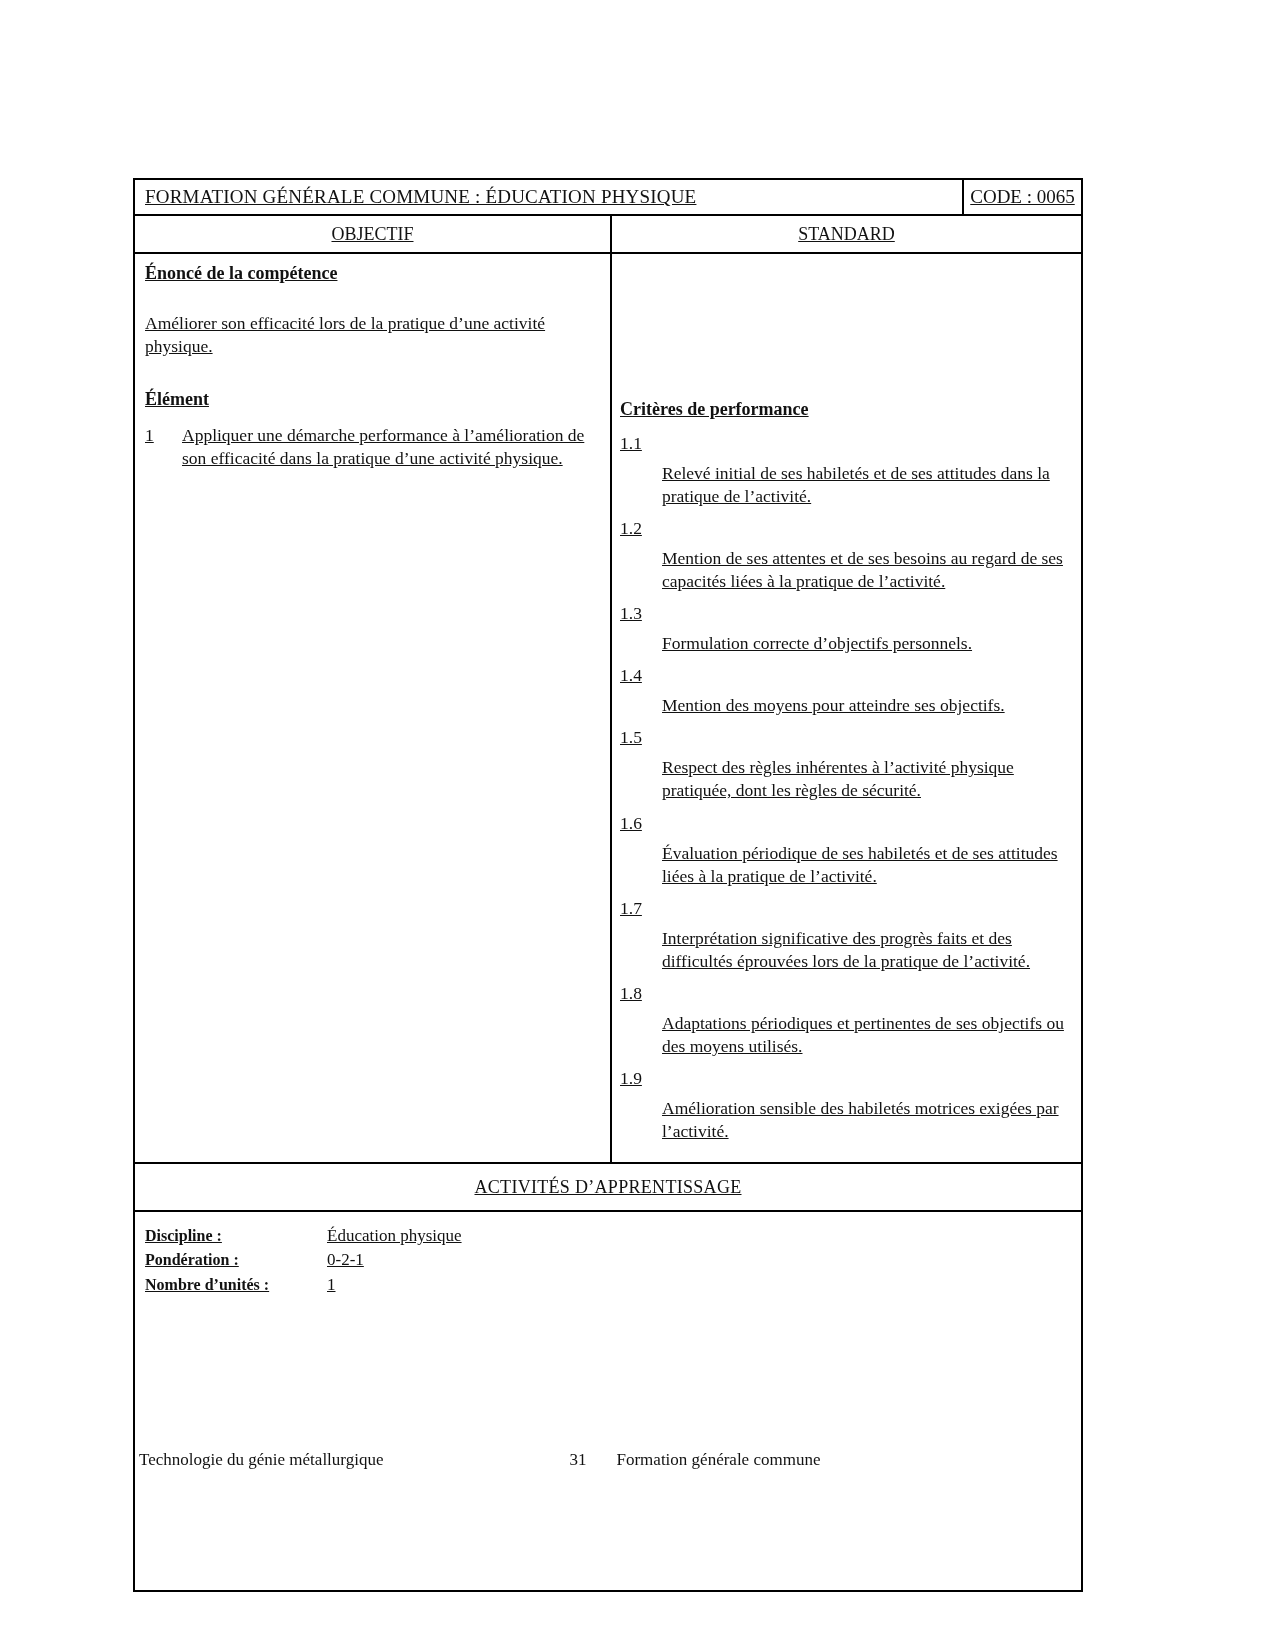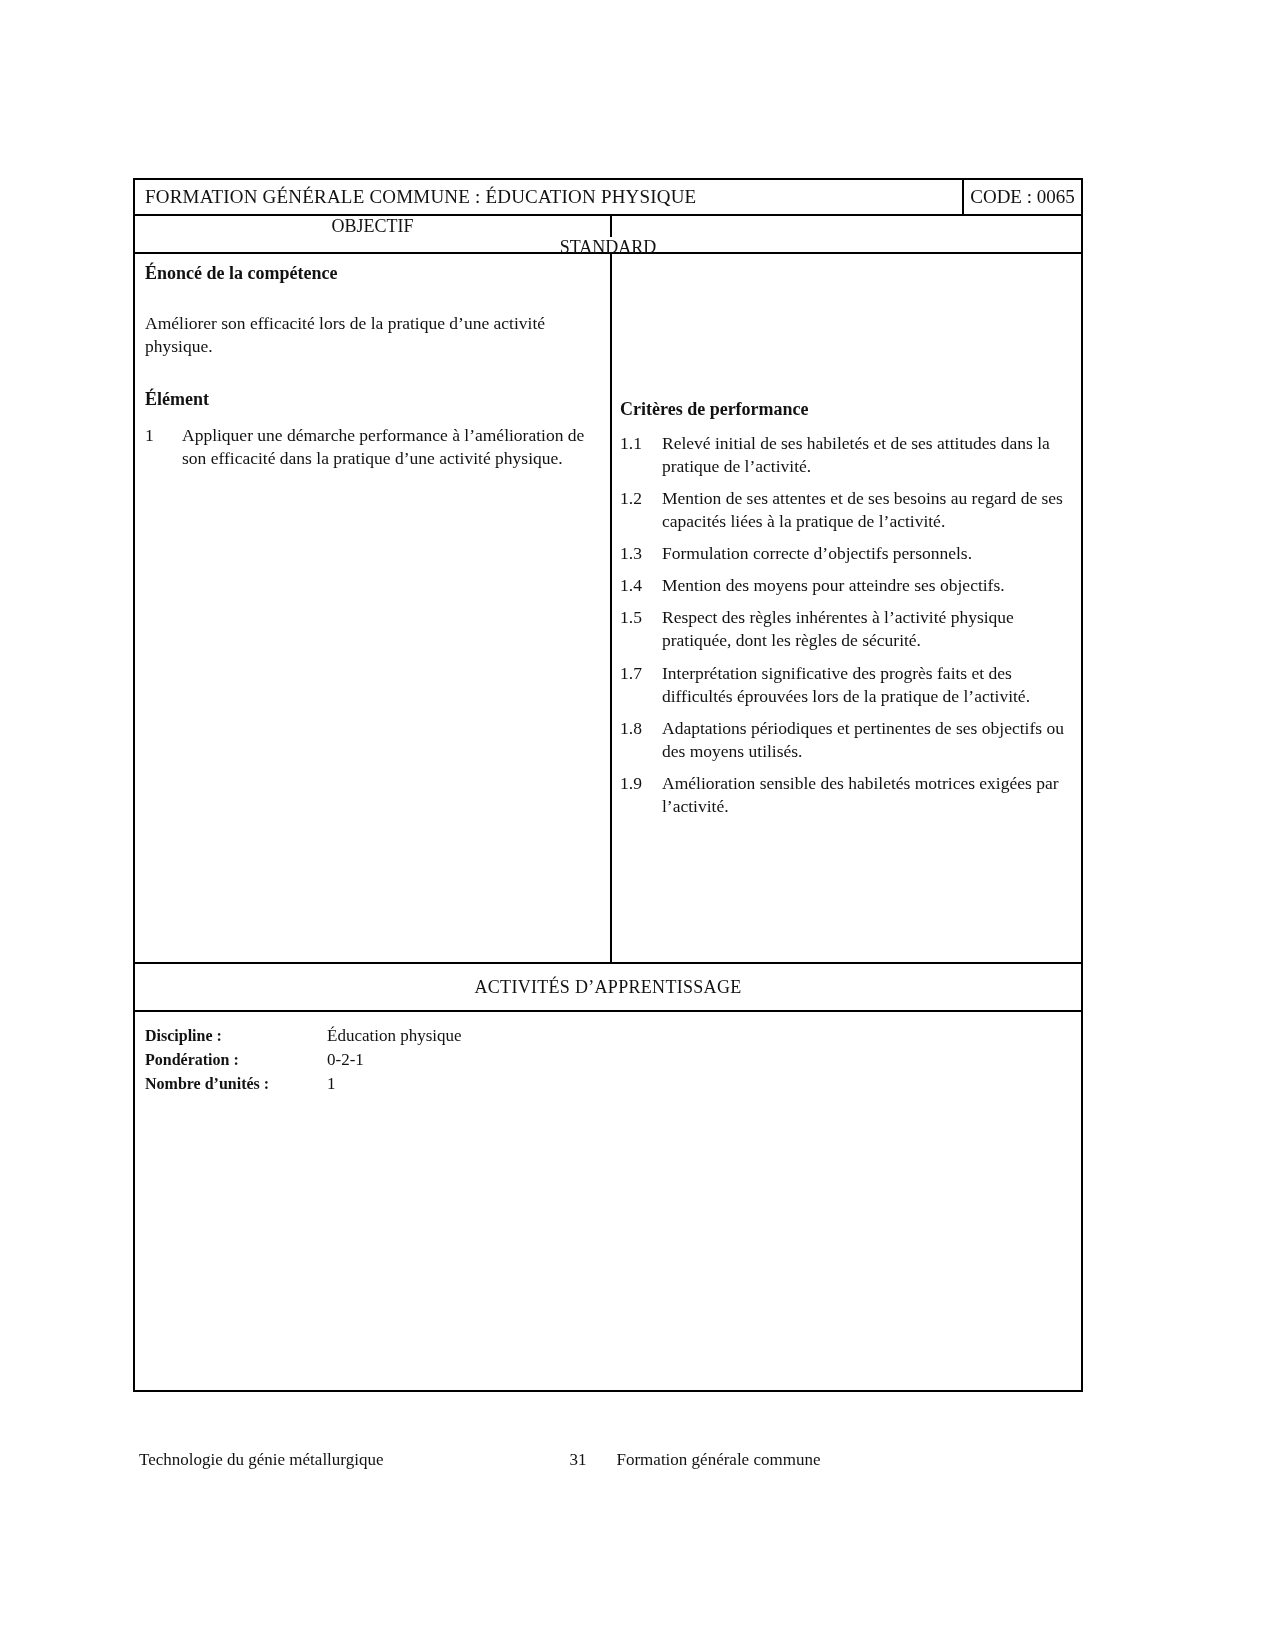--- a/index.html
+++ b/index.html
@@ -11,20 +11,21 @@
     font-family: "Liberation Serif", serif;
     color: #121212;
   }
   .doc-table {
     position: absolute;
     left: 133px;
     top: 178px;
     width: 950px;
     border: 2px solid #000;
     background: #fff;
+    text-decoration: underline;
   }
   
   .header-row {
     display: flex;
     align-items: stretch;
     height: 36px;
     border-bottom: 2px solid #000;
     font-size: 19px;
   }
   .header-title {
@@ -40,21 +41,20 @@
     display: flex;
     align-items: center;
     justify-content: center;
   }
   
   .colhead-row {
     display: flex;
     height: 38px;
     border-bottom: 2px solid #000;
     font-size: 18px;
-    flex-direction: column;
   }
   .colhead-left {
     width: 477px;
     border-right: 2px solid #000;
     display: flex;
     align-items: center;
     justify-content: center;
   }
   .colhead-right {
     flex: 1;
@@ -83,21 +83,21 @@
   .bold-title { font-weight: bold; font-size: 18px; }
   .enonce-text { margin-top: 26px; }
   .element-title { margin-top: 30px; }
   .element-item { display: flex; margin-top: 12px; }
   .element-item .num { width: 37px; flex: 0 0 37px; }
   .element-item .txt { flex: 1; }
   .criteres-title { margin-top: 128px; }
   .crit-list { margin-top: 10px; }
   .crit { display: flex; margin-bottom: 9px; }
   .crit .num { width: 42px; flex: 0 0 42px; }
-  .crit .txt { flex: 1; padding-right: 2px; }
+  .crit .txt { flex: 1; padding-right: 2px; margin-top: 30px; }
   
   .activites-row {
     height: 48px;
     border-bottom: 2px solid #000;
     display: flex;
     align-items: center;
     justify-content: center;
     font-size: 18px;
     letter-spacing: 0.3px;
   }
@@ -168,20 +168,24 @@
         </div>
         <div class="crit">
           <span class="num">1.4</span>
           <span class="txt">Mention des moyens pour atteindre ses objectifs.</span>
         </div>
         <div class="crit">
           <span class="num">1.5</span>
           <span class="txt">Respect des règles inhérentes à l’activité physique pratiquée, dont les règles de sécurité.</span>
         </div>
         <div class="crit">
+          <span class="num">1.6</span>
+          <span class="txt">Évaluation périodique de ses habiletés et de ses attitudes liées à la pratique de l’activité.</span>
+        </div>
+        <div class="crit">
           <span class="num">1.7</span>
           <span class="txt">Interprétation significative des progrès faits et des difficultés éprouvées lors de la pratique de l’activité.</span>
         </div>
         <div class="crit">
           <span class="num">1.8</span>
           <span class="txt">Adaptations périodiques et pertinentes de ses objectifs ou des moyens utilisés.</span>
         </div>
         <div class="crit">
           <span class="num">1.9</span>
           <span class="txt">Amélioration sensible des habiletés motrices exigées par l’activité.</span>

